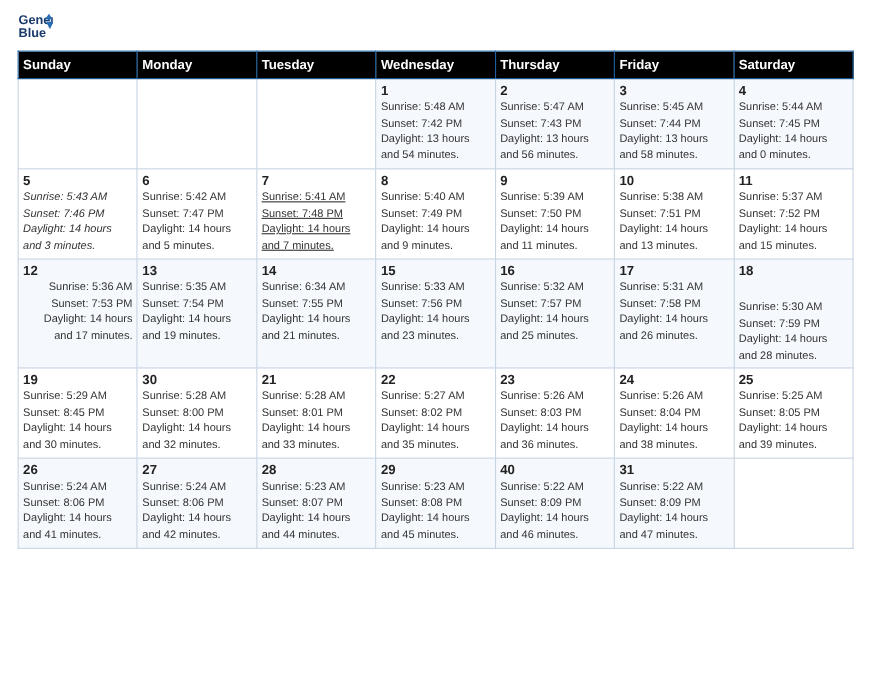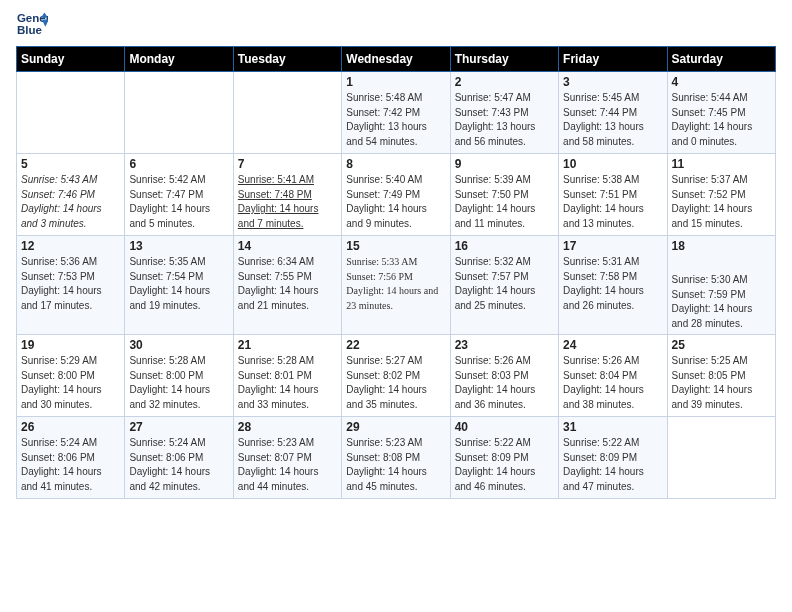--- a/index.html
+++ b/index.html
@@ -182,39 +182,39 @@
           <td>
             <div class="day-number">11</div>
             <div class="day-info" style="white-space: pre-line;">Sunrise: 5:37 AM
 Sunset: 7:52 PM
 Daylight: 14 hours and 15 minutes.</div>
           </td>
         </tr>
         <tr>
           <td>
             <div class="day-number">12</div>
-            <div class="day-info" style="white-space: pre-line;">Sunrise: 5:36 AM
+            <div class="day-info" style="white-space: pre-line; text-align: right;">Sunrise: 5:36 AM
 Sunset: 7:53 PM
 Daylight: 14 hours and 17 minutes.</div>
           </td>
           <td>
             <div class="day-number">13</div>
             <div class="day-info" style="white-space: pre-line;">Sunrise: 5:35 AM
 Sunset: 7:54 PM
 Daylight: 14 hours and 19 minutes.</div>
           </td>
           <td>
             <div class="day-number">14</div>
             <div class="day-info" style="white-space: pre-line;">Sunrise: 6:34 AM
 Sunset: 7:55 PM
 Daylight: 14 hours and 21 minutes.</div>
           </td>
           <td>
             <div class="day-number">15</div>
-            <div class="day-info" style="white-space: pre-line; font-family: Liberation Serif, serif;">Sunrise: 5:33 AM
+            <div class="day-info" style="white-space: pre-line;">Sunrise: 5:33 AM
 Sunset: 7:56 PM
 Daylight: 14 hours and 23 minutes.</div>
           </td>
           <td>
             <div class="day-number">16</div>
             <div class="day-info" style="white-space: pre-line;">Sunrise: 5:32 AM
 Sunset: 7:57 PM
 Daylight: 14 hours and 25 minutes.</div>
           </td>
           <td>
@@ -227,21 +227,21 @@
             <div class="day-number">18</div>
             <div class="day-info" style="white-space: pre-line; margin-top: 20px;">Sunrise: 5:30 AM
 Sunset: 7:59 PM
 Daylight: 14 hours and 28 minutes.</div>
           </td>
         </tr>
         <tr>
           <td>
             <div class="day-number">19</div>
             <div class="day-info" style="white-space: pre-line;">Sunrise: 5:29 AM
-Sunset: 8:00 PM
+Sunset: 8:45 PM
 Daylight: 14 hours and 30 minutes.</div>
           </td>
           <td>
             <div class="day-number">30</div>
             <div class="day-info" style="white-space: pre-line;">Sunrise: 5:28 AM
 Sunset: 8:00 PM
 Daylight: 14 hours and 32 minutes.</div>
           </td>
           <td>
             <div class="day-number">21</div>

